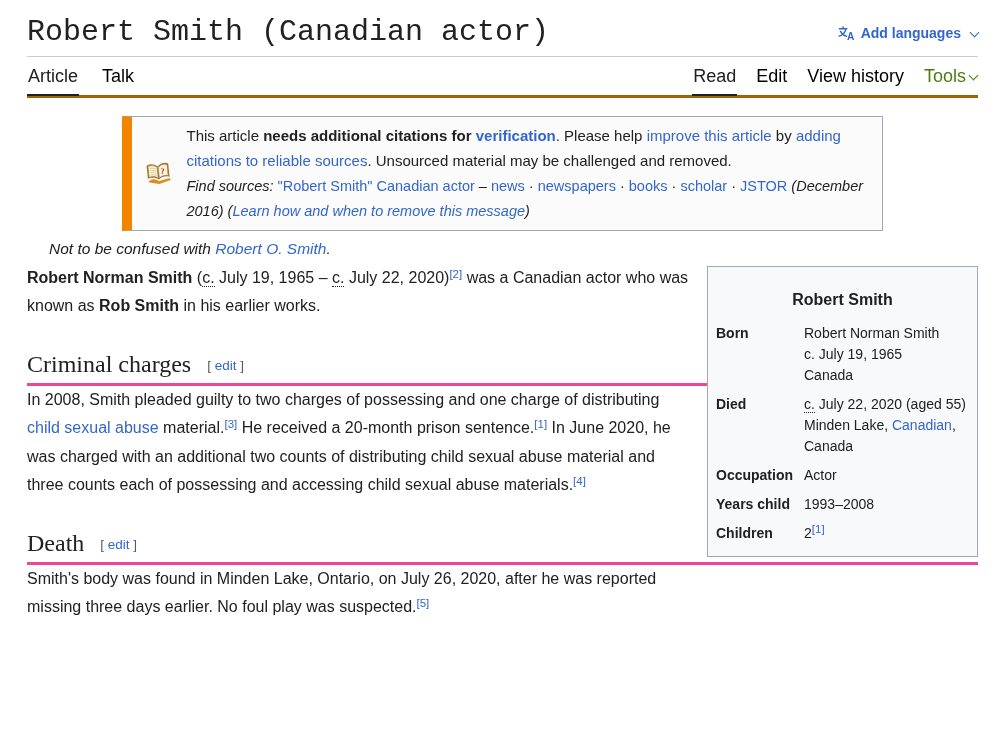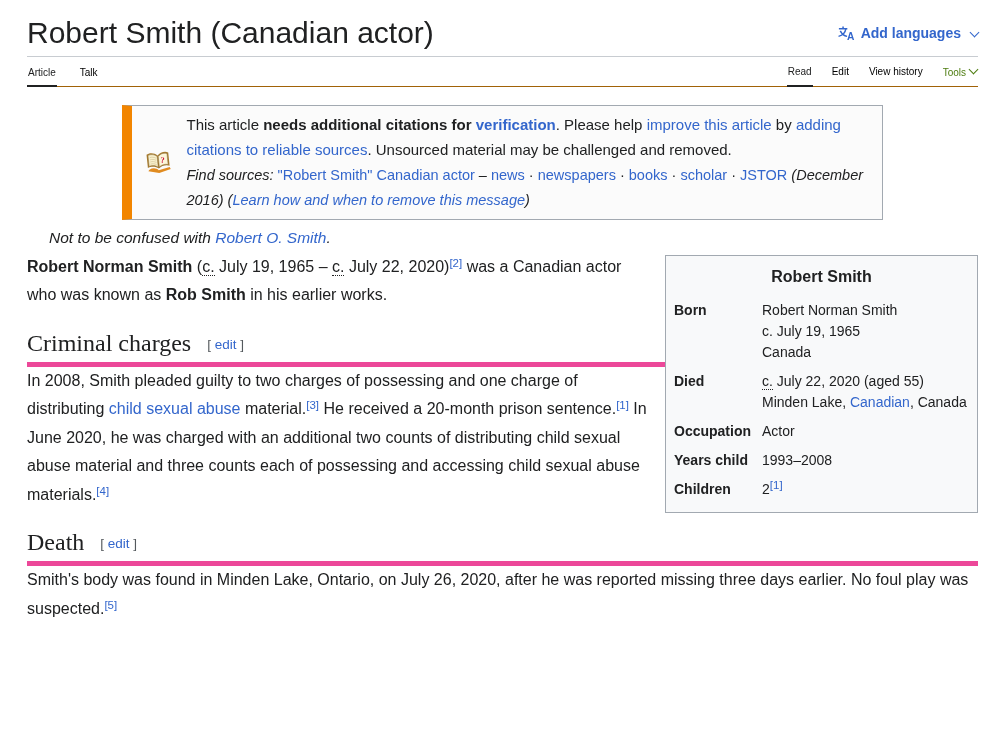--- a/index.html
+++ b/index.html
@@ -10,35 +10,35 @@
     color:#202122; font-size:16px;
   }
   .page { padding:0 27px; }
 
   
   .title-row {
     display:flex; justify-content:space-between; align-items:center;
     padding:14px 0 4px; border-bottom:1px solid #c8ccd1;
   }
   h1.page-title {
-    font-family:Liberation Sans, sans-serif;
+    font-family:Liberation Mono, monospace;
     font-size:30px; font-weight:400; line-height:1.25; color:#202122;
   }
   .add-languages {
     display:flex; align-items:center; gap:6px;
     color:#36c; font-weight:bold; font-size:14px; cursor:pointer;
   }
   .chev {
     display:inline-block; width:7px; height:7px;
     border-right:1.6px solid currentColor; border-bottom:1.6px solid currentColor;
     transform:rotate(45deg); margin-left:4px; vertical-align:3px;
   }
   .tabbar {
     display:flex; justify-content:space-between;
-    border-bottom:1px solid #a16207; font-size:10px;align-items:flex-end;
+    border-bottom:3px solid #a16207; font-size:18px;
   }
   .tabs { display:flex; }
   .tabs-left  .tab { margin-right:22px; }
   .tabs-right .tab { margin-left:18px; }
   .tab { position:relative; padding:9px 1px 8px; color:#000000; cursor:pointer; }
   .tab.active { color:#202122; }
   .tab.plain  { color:#4d7c0f; }
   .tab.active::after {
     content:""; position:absolute; left:0; right:0; bottom:-1px;
     height:2px; background:#202122;
@@ -65,34 +65,34 @@
   .lnk { color:#36c; cursor:pointer; text-decoration:none; }
   .bold { font-weight:bold; }
   .it { font-style:italic; }
   .abbr { border-bottom:1px dotted #202122; cursor:help; }
   sup { font-size:11.5px; line-height:0; position:relative; vertical-align:baseline; top:-0.45em; }
   sup a { color:#36c; cursor:pointer; text-decoration:none; }
 
   h2.section-h {
     font-family:"Liberation Serif","DejaVu Serif",serif;
     font-weight:400; font-size:24px; color:#202122;
-    margin-top:20px; padding-bottom:5px; border-bottom:5px solid #ec4899;
+    margin-top:30px; padding-bottom:5px; border-bottom:3px solid #ec4899;
   }
   .editsection {
     font-family:"Liberation Sans",sans-serif; font-size:13.5px;
     margin-left:10px; color:#54595d; vertical-align:2px;
   }
   .editsection a { color:#36c; cursor:pointer; text-decoration:none; }
 
   
   .infobox {
     float:right; clear:right;
-    width:313px; margin:2px 0 16px 18px;
+    width:271px; margin:2px 0 16px 18px;
     background:#f8f9fa; border:1px solid #a2a9b1;
-    padding:4px 8px 8px; font-size:14px; line-height:1.5;
+    padding:16px 8px 8px; font-size:14px; line-height:1.5;
     position:relative; z-index:1;
   }
   .ib-title { text-align:center; font-weight:bold; font-size:16px; padding:5px 0 7px; }
   .infobox table { border-collapse:collapse; width:100%; }
   .infobox th {
     text-align:left; vertical-align:top; font-weight:bold;
     width:88px; padding:4px 8px 4px 0; white-space:nowrap;
   }
   .infobox td { padding:4px 0; }
 </style>

